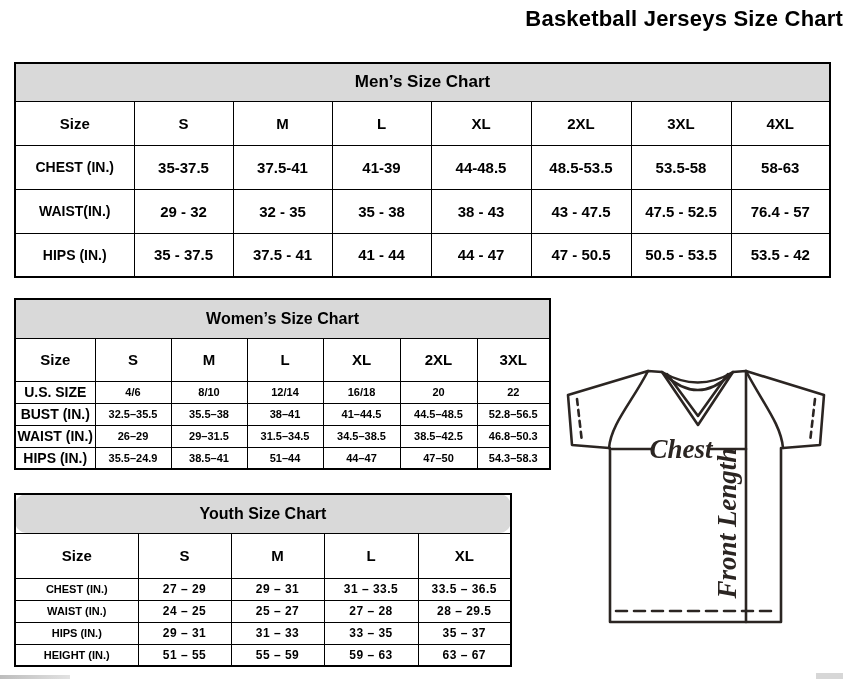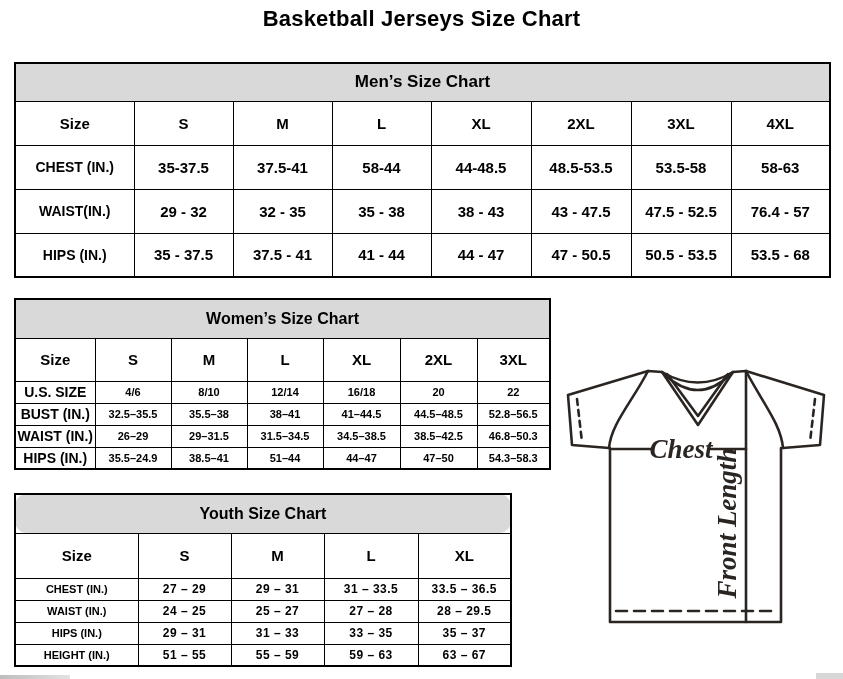--- a/index.html
+++ b/index.html
@@ -3,21 +3,21 @@
 <meta charset="utf-8">
 <style>
   html,body { margin:0; padding:0; }
   body {
     width:843px; height:679px; position:relative; background:#ffffff;
     font-family:"Liberation Sans", sans-serif; color:#000;
     overflow:hidden;
   }
   #page-title {
     position:absolute; top:6px; left:0; width:843px;
-    text-align:center; font-size:22px; font-weight:700; letter-spacing:0.2px;
+    text-align:right; font-size:22px; font-weight:700; letter-spacing:0.2px;
   }
   table.chart-table {
     position:absolute; border-collapse:collapse; table-layout:fixed;
     background:#fff; border:2px solid #000;
   }
   table.chart-table th, table.chart-table td {
     border:1px solid #000; font-weight:700; text-align:center;
     vertical-align:middle; padding:0; overflow:hidden; white-space:nowrap; color:#000;
   }
   tr.band th { background:#d9d9d9; }
@@ -81,21 +81,21 @@
     <th>L</th>
     <th>XL</th>
     <th>2XL</th>
     <th>3XL</th>
     <th>4XL</th>
   </tr>
   <tr class="data">
     <th>CHEST (IN.)</th>
     <td>35-37.5</td>
     <td>37.5-41</td>
-    <td>58-44</td>
+    <td>41-39</td>
     <td>44-48.5</td>
     <td>48.5-53.5</td>
     <td>53.5-58</td>
     <td>58-63</td>
   </tr>
   <tr class="data">
     <th>WAIST(IN.)</th>
     <td>29 - 32</td>
     <td>32 - 35</td>
     <td>35 - 38</td>
@@ -105,21 +105,21 @@
     <td>76.4 - 57</td>
   </tr>
   <tr class="data">
     <th>HIPS (IN.)</th>
     <td>35 - 37.5</td>
     <td>37.5 - 41</td>
     <td>41 - 44</td>
     <td>44 - 47</td>
     <td>47 - 50.5</td>
     <td>50.5 - 53.5</td>
-    <td>53.5 - 68</td>
+    <td>53.5 - 42</td>
   </tr>
 </tbody>
   </table>
 
 <table id="womens-table" class="chart-table">
   <colgroup>
     <col style="width:80px">
       <col style="width:76px">
       <col style="width:76px">
       <col style="width:76px">

